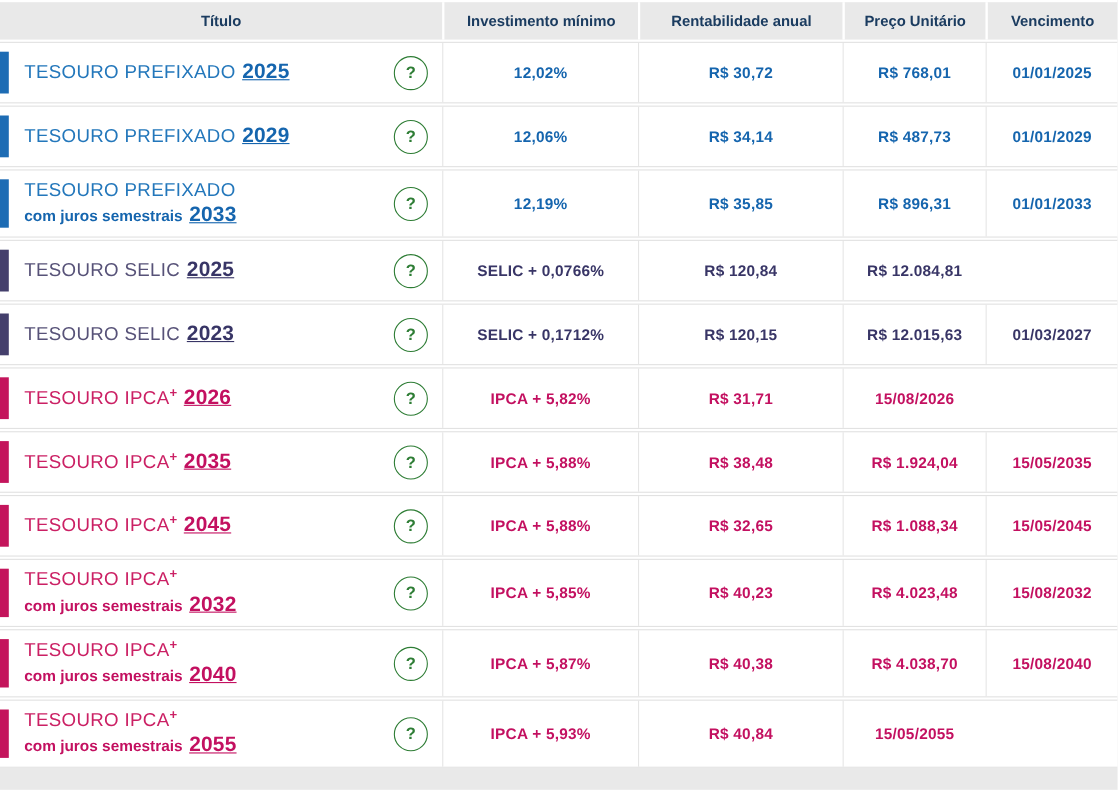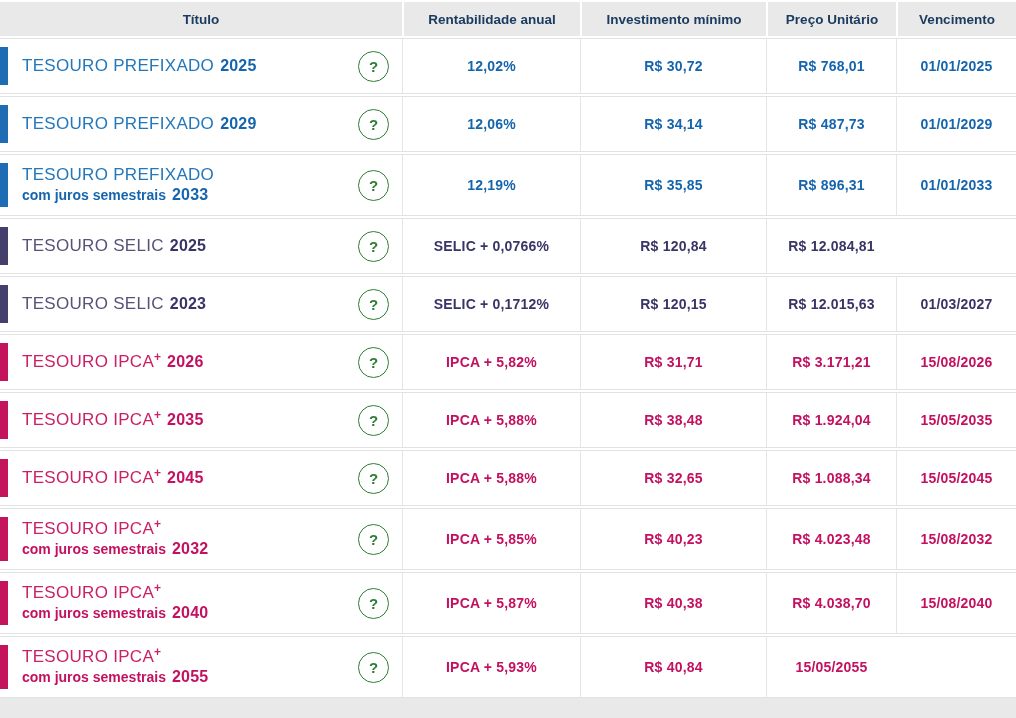--- a/index.html
+++ b/index.html
@@ -76,25 +76,26 @@
     letter-spacing: 0.3px;
     color: var(--c-name, #2377bb);
   }
   .t-plus {
     font-size: 12px;
     font-weight: 700;
     color: var(--c-name, #2377bb);
     line-height: 0;
   }
   .t-year {
-    font-size: 16px;
+    font-size: 19px;
     font-weight: 700;
     color: var(--c-strong, #1565ae);
     margin-left: 6px;
     letter-spacing: 0.2px;
+    text-decoration: underline;
   }
   .t-sub {
     font-size: 14px;
     font-weight: 700;
     color: var(--c-strong, #1565ae);
   }
   .line2 { margin-top: 1px; }
   
   .help {
     flex: 0 0 31px;
@@ -115,22 +116,22 @@
     margin-left: 10px;
   }
 </style>
 </head>
 <body>
 
 <div class="table-wrap">
 
   <div class="thead grid-cols">
     <div class="hcell">Título</div>
+    <div class="hcell">Investimento mínimo</div>
     <div class="hcell">Rentabilidade anual</div>
-    <div class="hcell">Investimento mínimo</div>
     <div class="hcell">Preço Unitário</div>
     <div class="hcell">Vencimento</div>
   </div>
 
   <div id="rows">
       <div class="row grid-cols" style="--c-name: #2377bb; --c-strong: #1565ae; --c-bar: #1d6cb4;">
     <div class="cell title-cell">
       <span class="bar"></span>
       <div class="title-text">
         <div class="line1"><span class="t-name">TESOURO PREFIXADO</span><sup class="t-plus"></sup><span class="t-year">2025</span></div>
@@ -214,21 +215,20 @@
       <div class="title-text">
         <div class="line1"><span class="t-name">TESOURO IPCA</span><sup class="t-plus">+</sup><span class="t-year">2026</span></div>
 
       </div>
       <button class="help">
             <span>?</span>
           </button>
     </div>
     <div class="cell val">IPCA + 5,82%</div>
     <div class="cell val">R$ 31,71</div>
-    <div class="cell val">R$ 3.171,21</div>
     <div class="cell val">15/08/2026</div>
   </div>
       <div class="row grid-cols" style="--c-name: #cb2064; --c-strong: #c31060; --c-bar: #c4155c;">
     <div class="cell title-cell">
       <span class="bar"></span>
       <div class="title-text">
         <div class="line1"><span class="t-name">TESOURO IPCA</span><sup class="t-plus">+</sup><span class="t-year">2035</span></div>
 
       </div>
       <button class="help">

